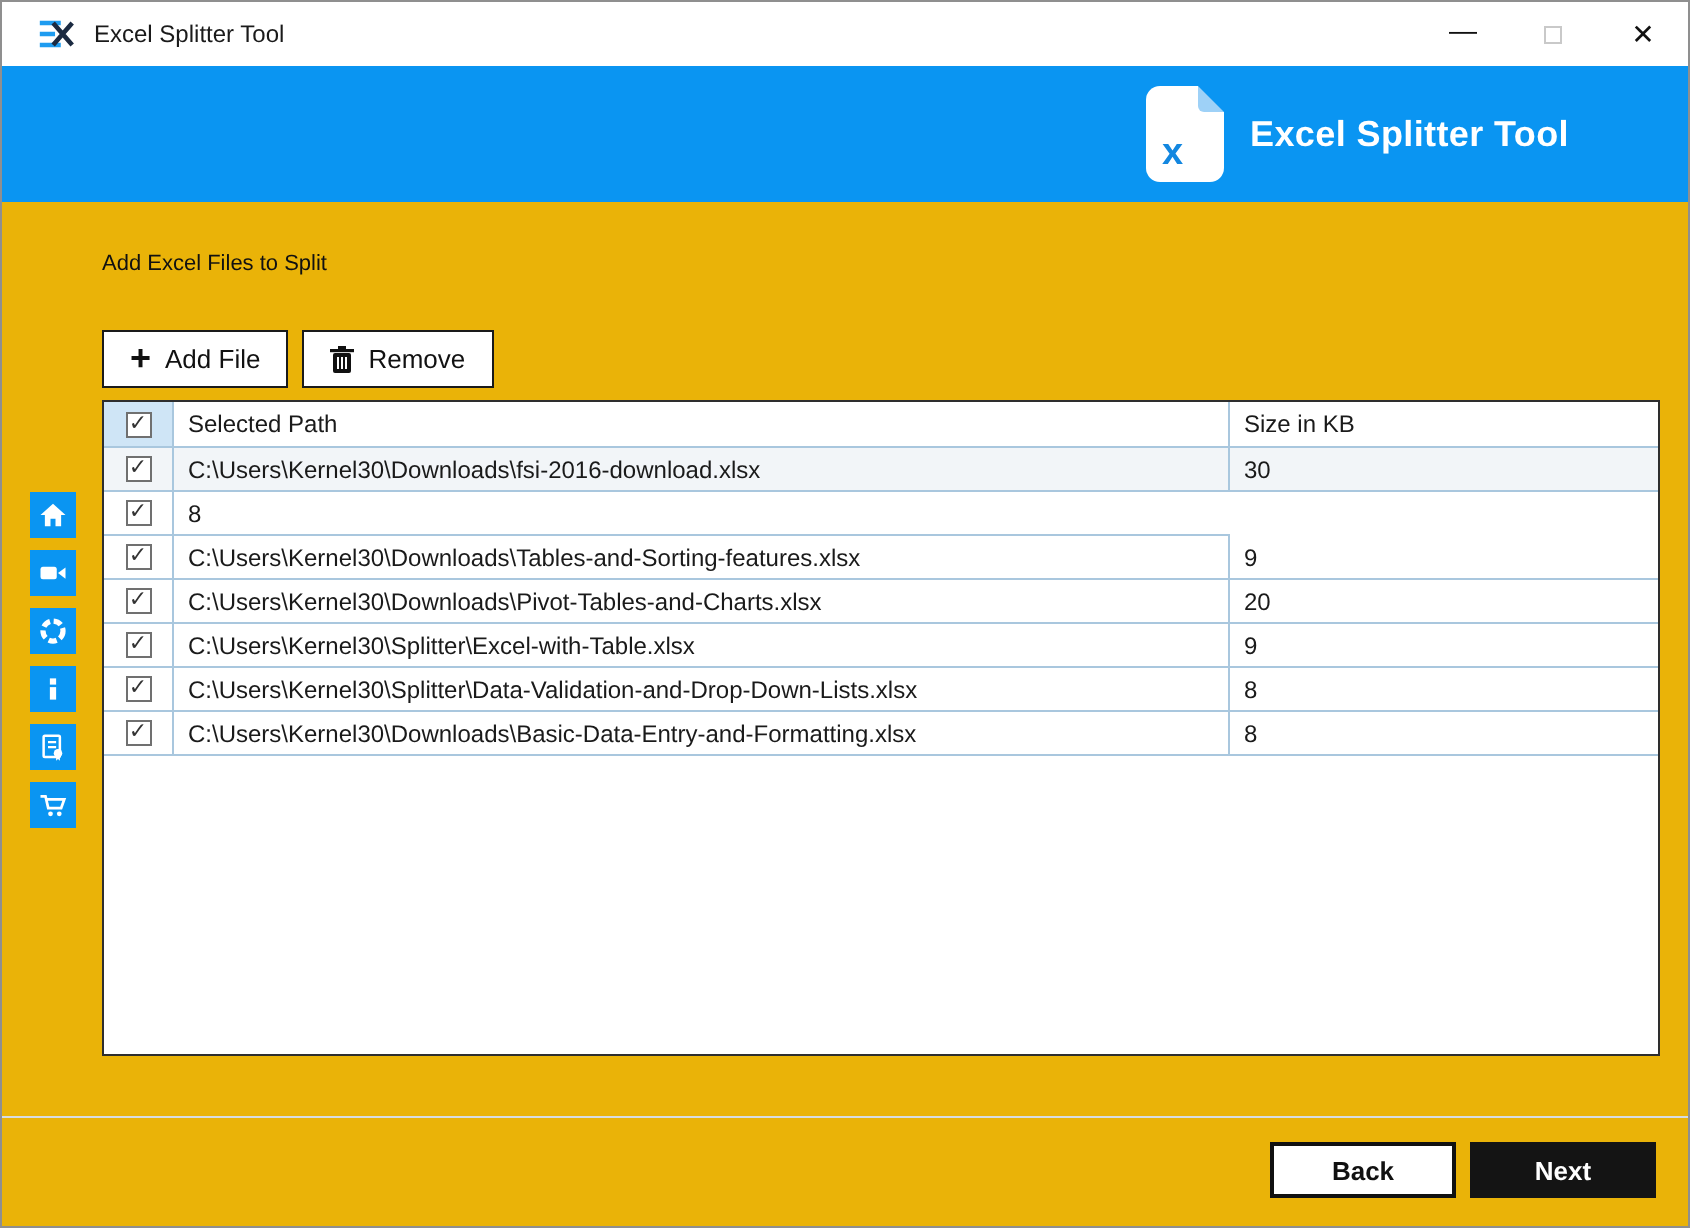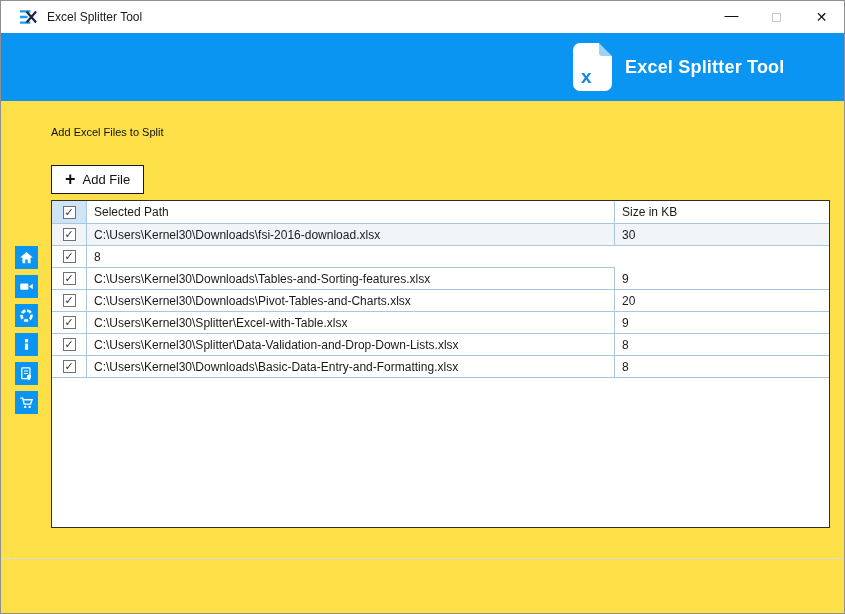--- a/index.html
+++ b/index.html
@@ -1,20 +1,20 @@
 <!DOCTYPE html>
 <html><head>
 <meta charset="utf-8">
 <style>
   * { box-sizing: border-box; }
   html,body { margin:0; padding:0; background:#d8d8d8; }
   body { font-family:"Liberation Sans", sans-serif; }
   .window {
     position:relative; width:845px; height:614px; margin:0;
-    background:#fde047; border:1px solid #8f8f8f; overflow:hidden;
+    background:#eab308; border:1px solid #8f8f8f; overflow:hidden;
   }
   
   .titlebar {
     position:absolute; top:0; left:0; right:0; height:32px;
     background:#ffffff; display:flex; align-items:center;
   }
   .app-icon { margin-left:17px; width:20px; height:16px; flex:0 0 auto; }
   .title-text { margin-left:9px; font-size:12px; color:#1a1a1a; }
   .win-controls { margin-left:auto; display:flex; height:100%; }
   .win-btn {
@@ -118,20 +118,29 @@
     </div>
   </div>
 
   <div class="page-heading">Add Excel Files to Split</div>
 
   <div class="toolbar">
     <div class="tool-btn">
       <span class="plus-glyph">+</span>
       <span>Add File</span>
     </div>
+    <div class="tool-btn">
+      <svg width="12" height="14" viewBox="0 0 12 14">
+        <rect x="1.5" y="3.5" width="9" height="10" rx="1" fill="#111"></rect>
+        <rect x="0" y="1.5" width="12" height="1.6" fill="#111"></rect>
+        <rect x="4" y="0" width="4" height="1.6" fill="#111"></rect>
+        <path d="M4 5.5 V11.5 M6 5.5 V11.5 M8 5.5 V11.5" stroke="#fff" stroke-width="1"></path>
+      </svg>
+      <span>Remove</span>
+    </div>
   </div>
 
   <div class="sidebar">
     <div class="side-icon">
       <svg width="15" height="15" viewBox="0 0 24 24">
         <path d="M12 3 L22 12 H18.5 V21 H14 V15 H10 V21 H5.5 V12 H2 Z" fill="#fff"></path>
       </svg>
     </div>
     <div class="side-icon">
       <svg width="15" height="15" viewBox="0 0 24 24">
@@ -227,14 +236,18 @@
     <div class="cell check">
       <span class="cb">✓</span>
     </div>
     <div class="cell">C:\Users\Kernel30\Downloads\Basic-Data-Entry-and-Formatting.xlsx</div>
     <div class="cell last">8</div>
   </div>
 </div>
   </div>
 
   <div class="footer-line"></div>
+  <div class="footer-btns">
+    <div class="btn btn-back">Back</div>
+    <div class="btn btn-next">Next</div>
+  </div>
 
 </div>
 
 </body></html>

